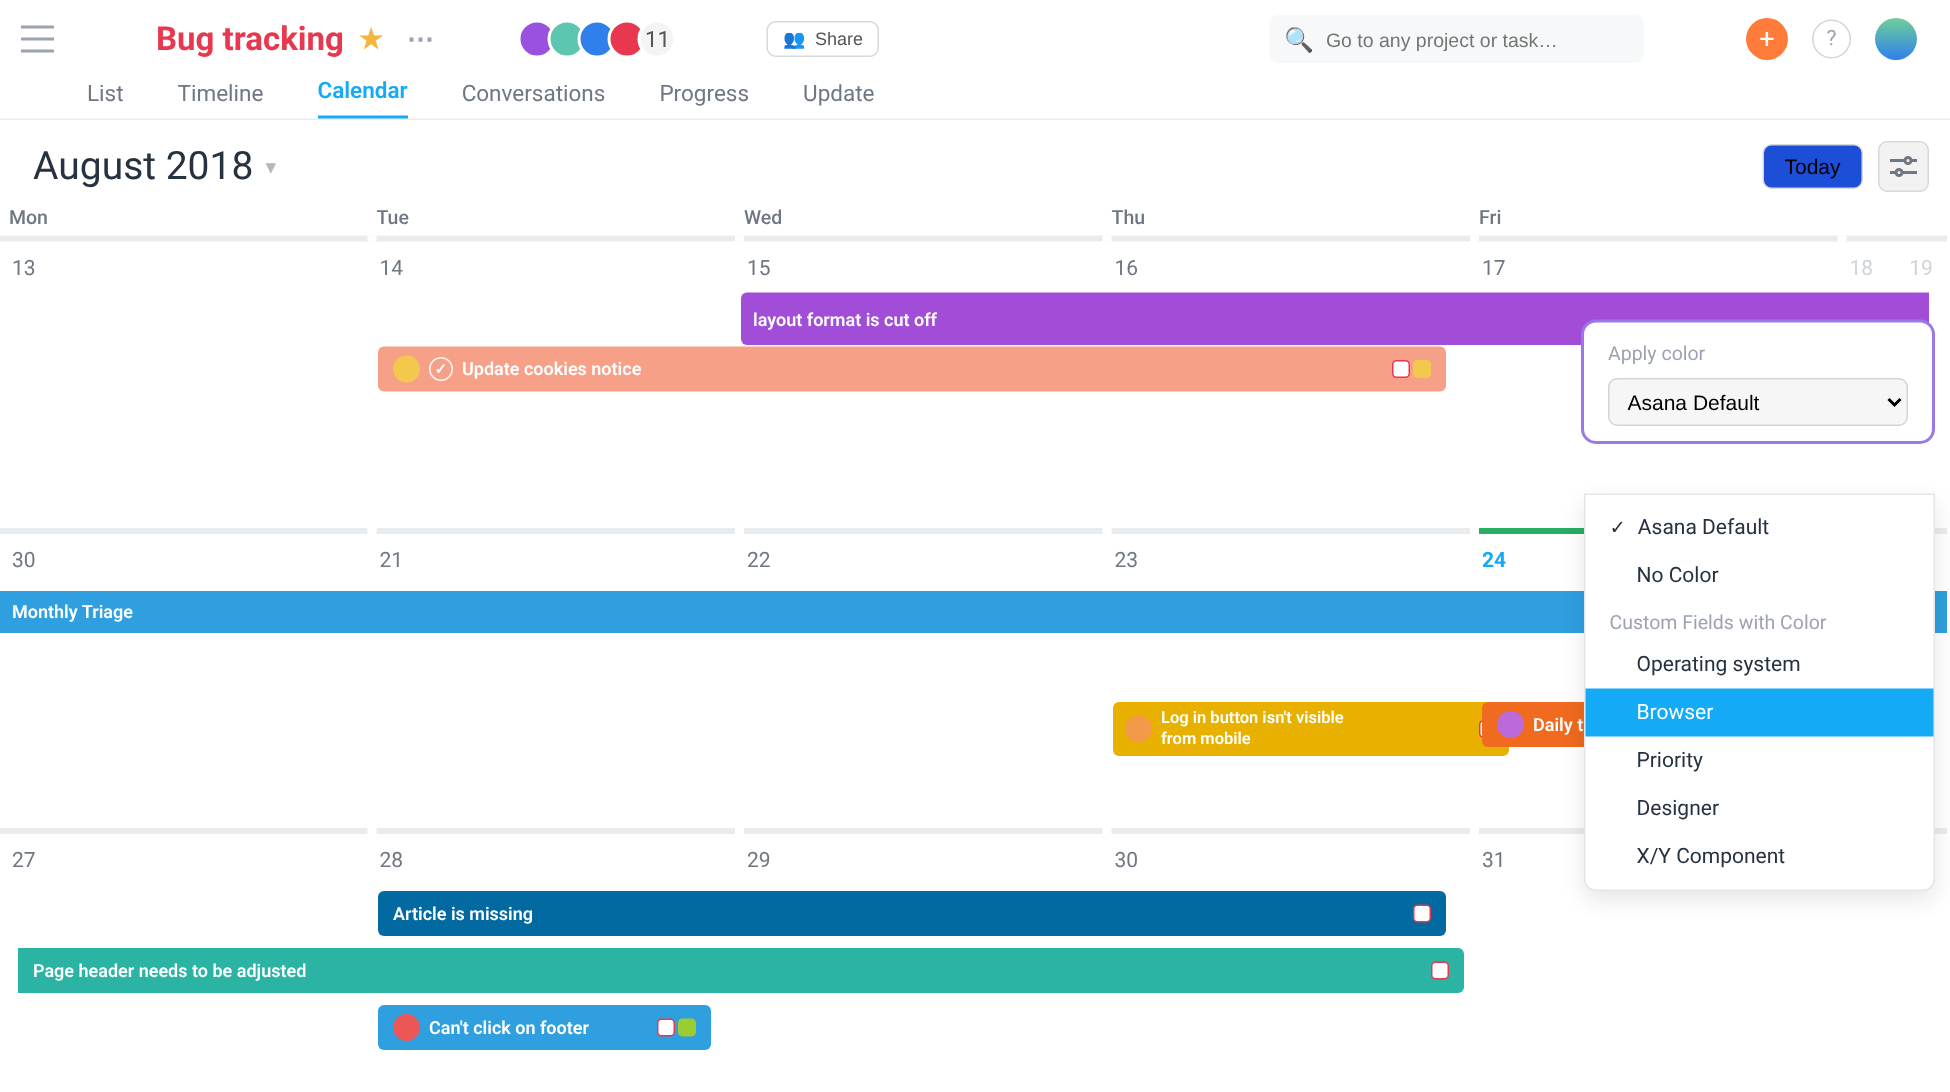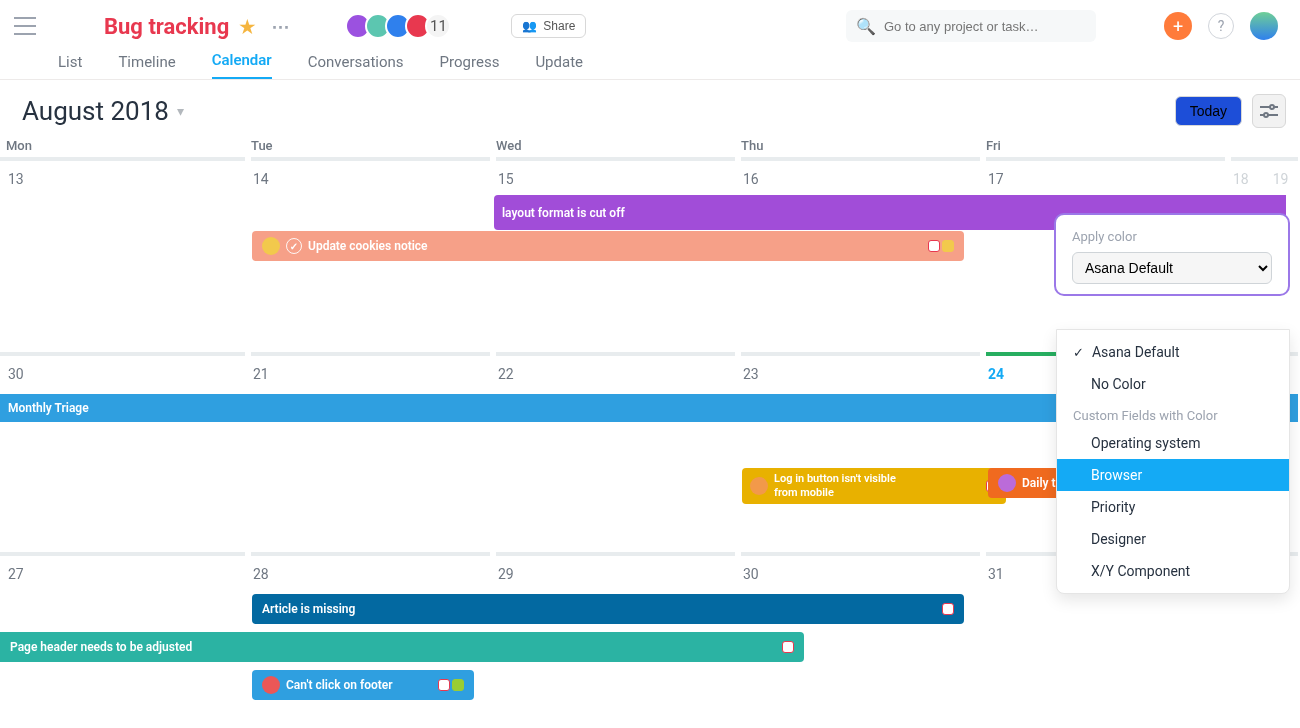--- a/index.html
+++ b/index.html
@@ -236,21 +236,21 @@
         <div class="datenum sat">
           <span>1</span>
           <span>2</span>
         </div>
       </div>
 
     <div class="bar big" style="left:252px; width:712px; top:38px; background:#0369a1;">
       <span>Article is missing</span>
       <span class="sq" style="border-color:#e8384f;background:#fff;"></span>
     </div>
-    <div class="bar big" style="left:0; width:804px; top:76px; background:#2bb3a3; border-radius:0 4px 4px 0;">
+    <div class="bar big" style="left:12px; width:964px; top:76px; background:#2bb3a3; border-radius:0 4px 4px 0;">
       <span>Page header needs to be adjusted</span>
       <span class="sq" style="border-color:#e8384f;background:#fff;"></span>
     </div>
     <div class="bar big" style="left:252px; width:222px; top:114px; background:#2f9fe0;">
       <span class="avimg" style="background:#eb5757;"></span>
       <span>Can't click on footer</span>
       <span class="sq2">
           <span class="b" style="border:1.5px solid #e8384f;background:#fff;"></span>
           <span class="b" style="background:#9acd32;border:1.5px solid #9acd32;"></span>
         </span>

